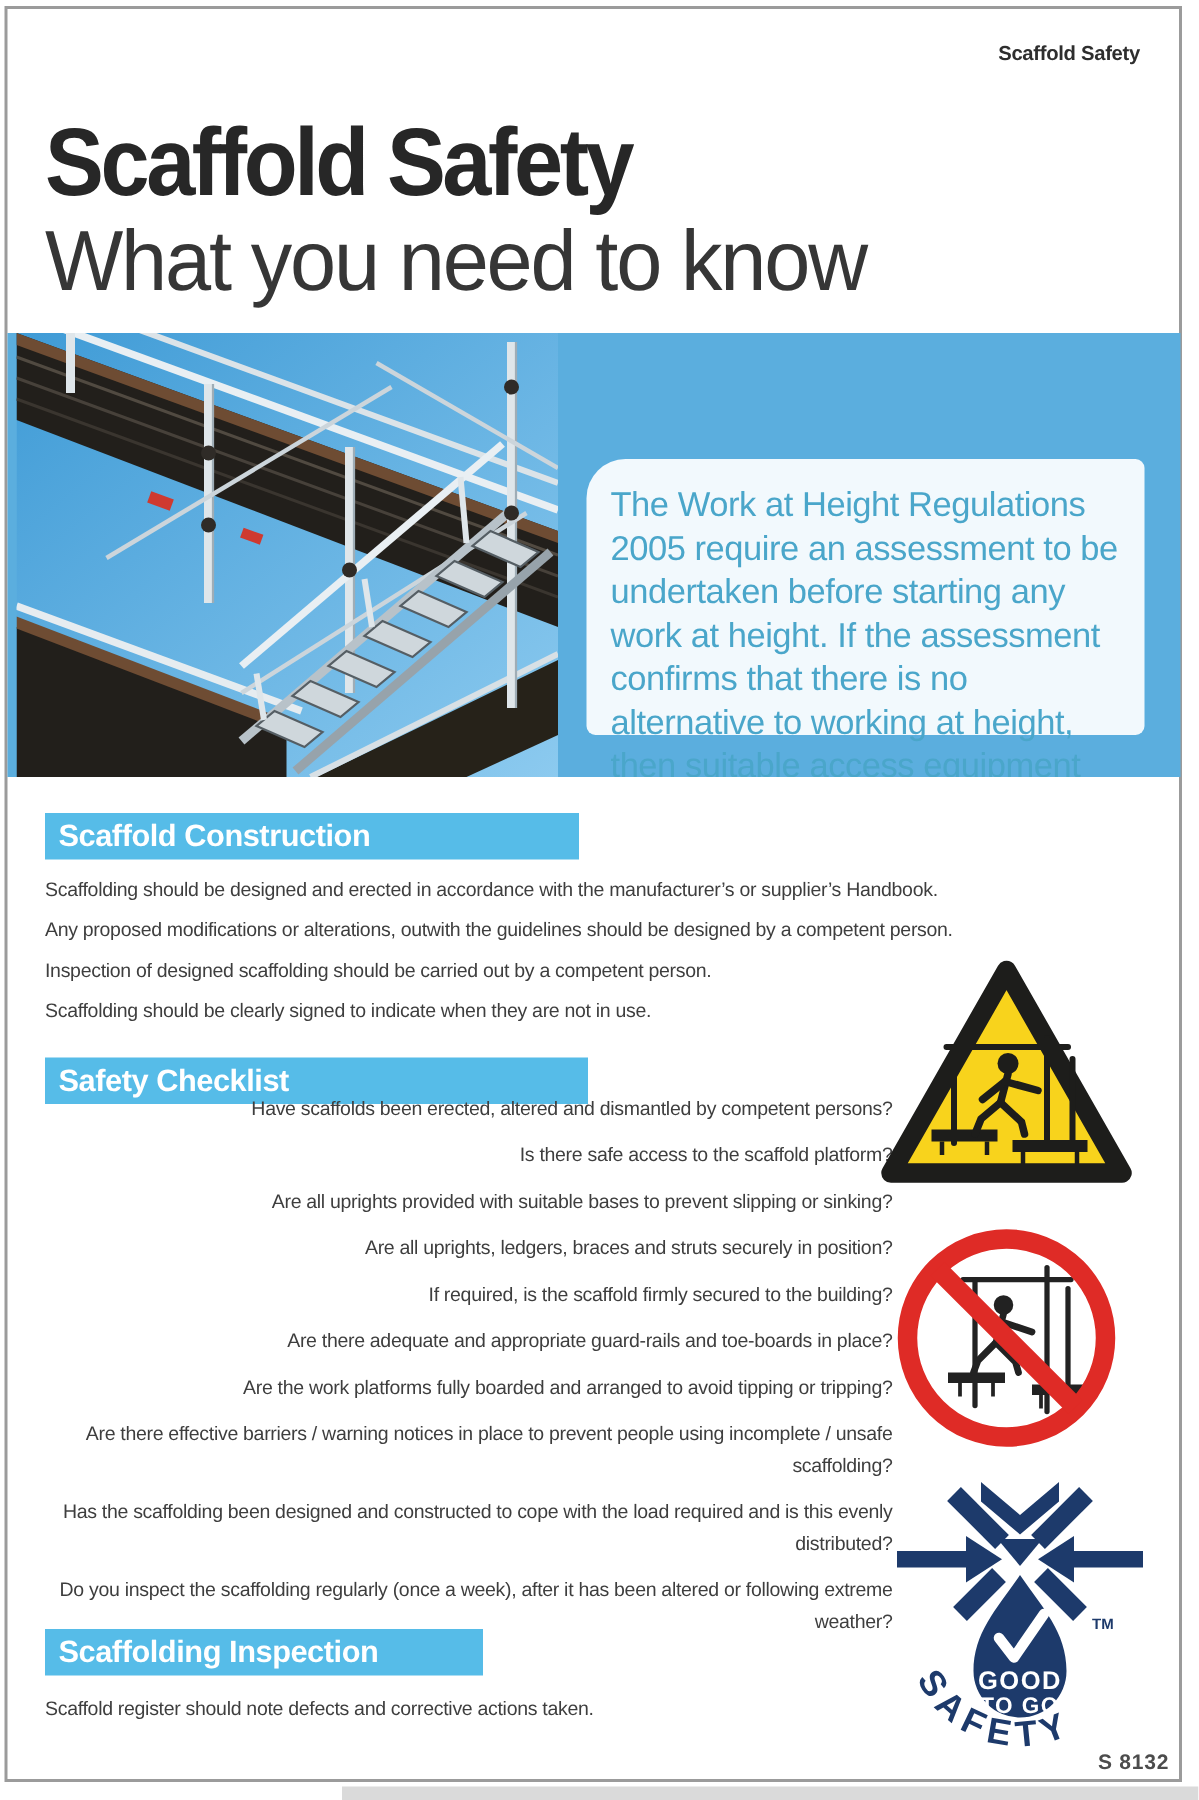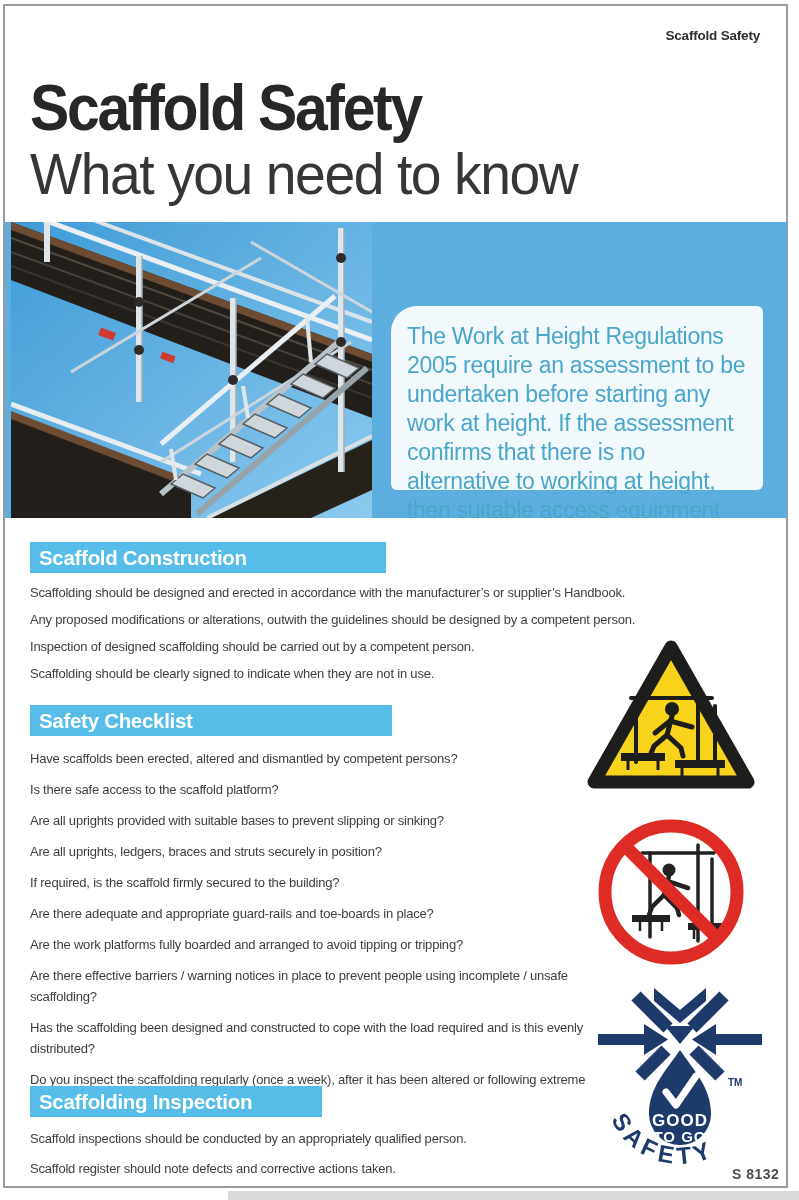--- a/index.html
+++ b/index.html
@@ -48,21 +48,21 @@
     background:#56bce8; color:#ffffff; font-weight:bold; font-size:20.5px;
     letter-spacing:-0.3px; padding-left:9px;
   }
   #bar1 { left:30px; top:542px; width:356px; }
   #bar2 { left:30px; top:705px; width:362px; }
   #bar3 { left:30px; top:1086px; width:292px; }
   .sec-text { position:absolute; color:#3e3e3e; font-size:13px; letter-spacing:-0.2px; }
   .sec-text p { margin:0; }
   #sec1 { left:30px; top:583px; width:760px; }
   #sec1 p { line-height:20px; margin-bottom:7px; }
-  #sec2 { left:30px; top:748px; width:565px; }
+  #sec2 { left:30px; top:728px; width:565px;text-align:right; }
   #sec2 p { line-height:21px; margin-bottom:10px; }
   #sec3 { left:30px; top:1128px; width:620px; }
   #sec3 p { line-height:21px; margin-bottom:9px; }
   .sign { position:absolute; }
   #warn-sign     { left:584px; top:636px; width:174px; height:156px; }
   #prohibit-sign { left:592px; top:813px; width:158px; height:158px; }
   #gtg-logo      { left:594px; top:988px; width:172px; height:180px; }
   .product-code {
     position:absolute; left:732px; top:1166px;
     font-size:14px; font-weight:bold; color:#4c4c4c; letter-spacing:0.5px;
@@ -178,21 +178,20 @@
   <p>If required, is the scaffold firmly secured to the building?</p>
   <p>Are there adequate and appropriate guard-rails and toe-boards in place?</p>
   <p>Are the work platforms fully boarded and arranged to avoid tipping or tripping?</p>
   <p>Are there effective barriers / warning notices in place to prevent people using incomplete / unsafe scaffolding?</p>
   <p>Has the scaffolding been designed and constructed to cope with the load required and is this evenly distributed?</p>
   <p>Do you inspect the scaffolding regularly (once a week), after it has been altered or following extreme weather?</p>
 </div>
 
 <div class="sec-bar" id="bar3">Scaffolding Inspection</div>
 <div class="sec-text" id="sec3">
-  <p>Scaffold inspections should be conducted by an appropriately qualified person.</p>
   <p>Scaffold register should note defects and corrective actions taken.</p>
 </div>
 
 <svg class="sign" id="warn-sign" viewBox="0 0 174 156">
   <path d="M87,11 L164,146 L10,146 Z" fill="#f8d31c" stroke="#1d1d1b" stroke-width="13" stroke-linejoin="round"></path>
   <g stroke="#1d1d1b" stroke-width="4" stroke-linecap="round" fill="none">
     <line x1="47" y1="62" x2="128" y2="62"></line>
     <line x1="52" y1="62" x2="52" y2="126"></line>
     <line x1="114" y1="56" x2="114" y2="126"></line>
     <line x1="131" y1="70" x2="131" y2="126"></line>

